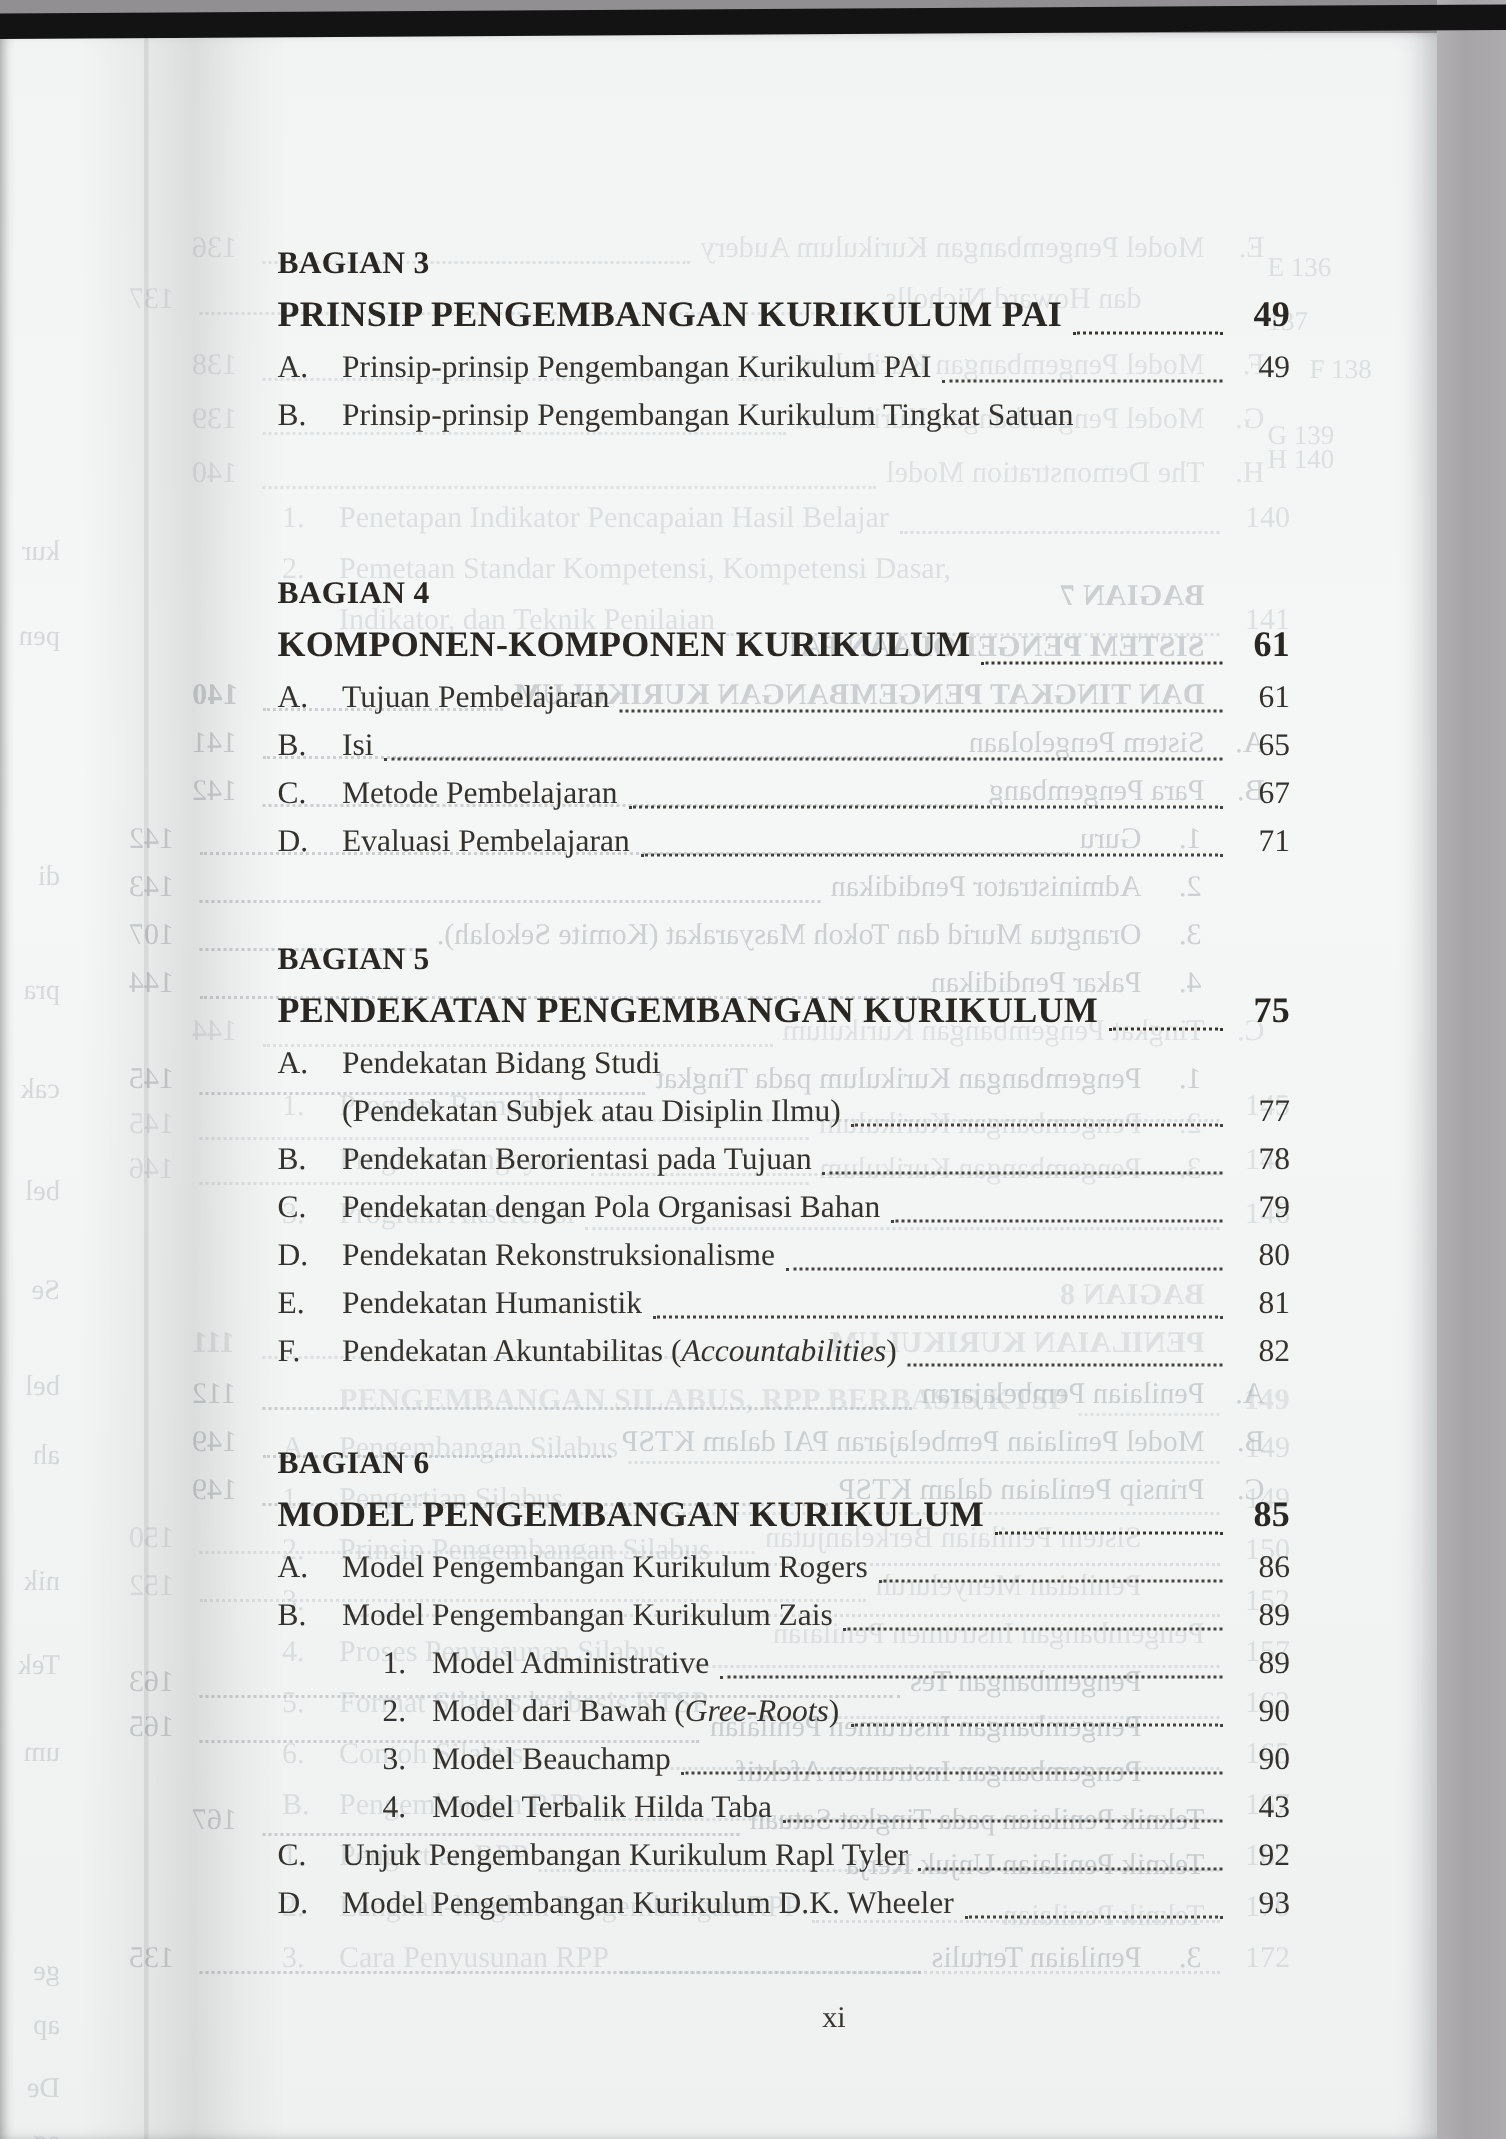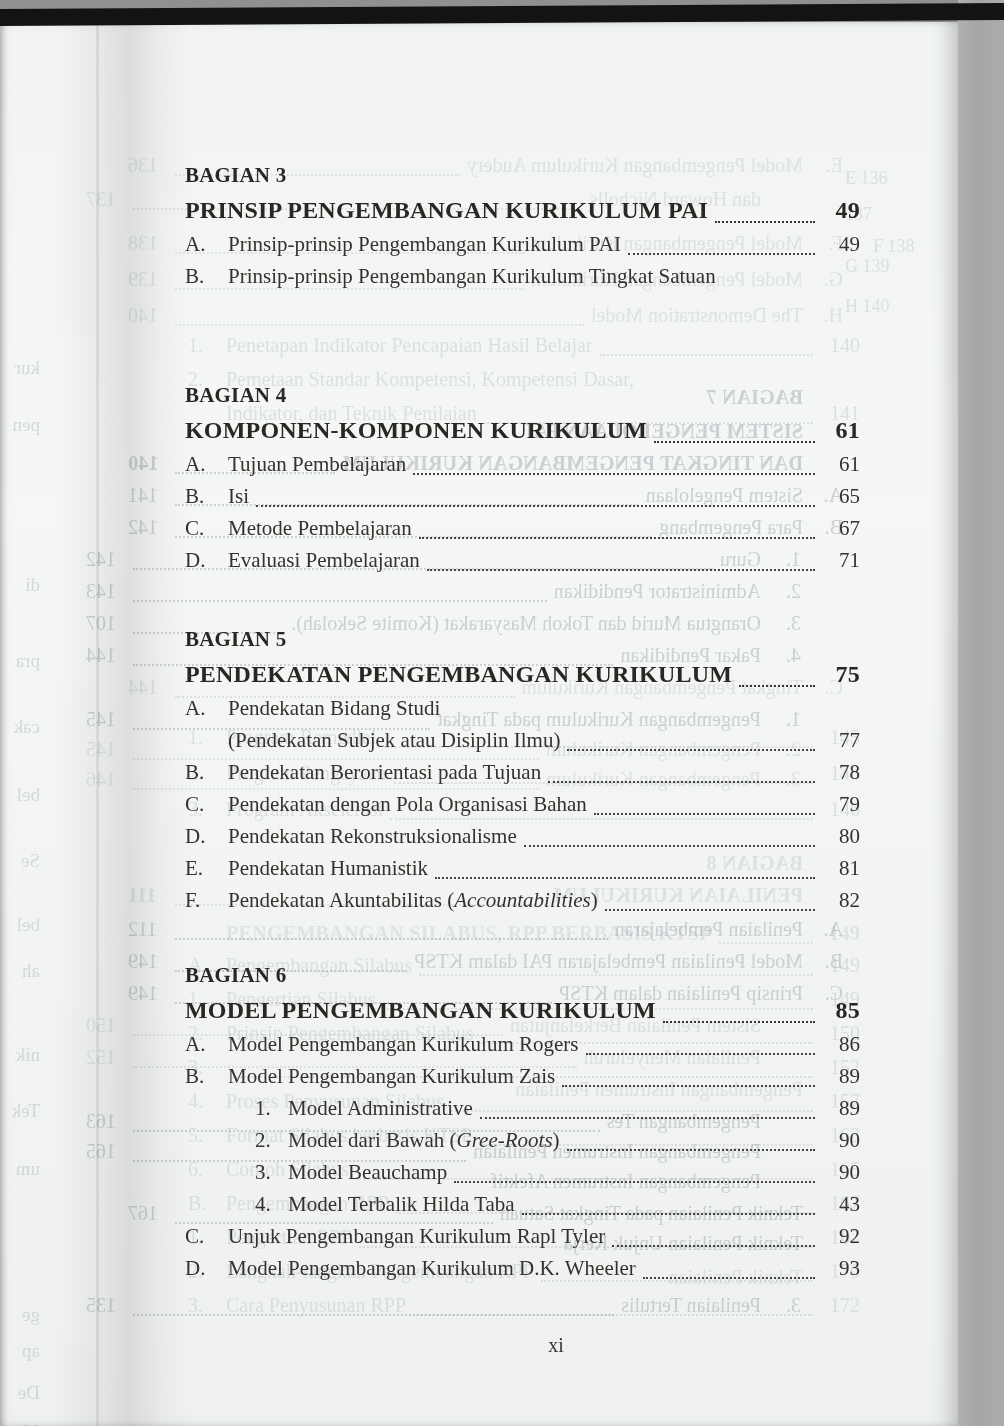--- a/index.html
+++ b/index.html
@@ -370,21 +370,21 @@
         </div>
         <div class="f-row" style="top: 1268px;">
           <span class="lbl">3.</span>
           <span class="txt">Cara Penyusunan RPP</span>
           <span class="leader"></span>
           <span class="pg">172</span>
         </div>
         <div class="rfrag" style="top: 146px;">E 136</div>
         <div class="rfrag" style="top: 182px;">137</div>
         <div class="rfrag" style="top: 214px; margin-left: 28px;">F 138</div>
-        <div class="rfrag" style="top: 234px; text-align: right;">G 139</div>
+        <div class="rfrag" style="top: 258px; text-align: right;">G 139</div>
         <div class="rfrag" style="top: 274px;">H 140</div>
       </div>
     <div class="gutter"></div>
     <div class="crease"></div>
 
     <div class="toc" id="toc">
         <div class="toc-section" style="top: 136px;">
           <div class="bagian">BAGIAN 3</div>
           <div class="toc-row title">
             <span class="txt">PRINSIP PENGEMBANGAN KURIKULUM PAI</span>

